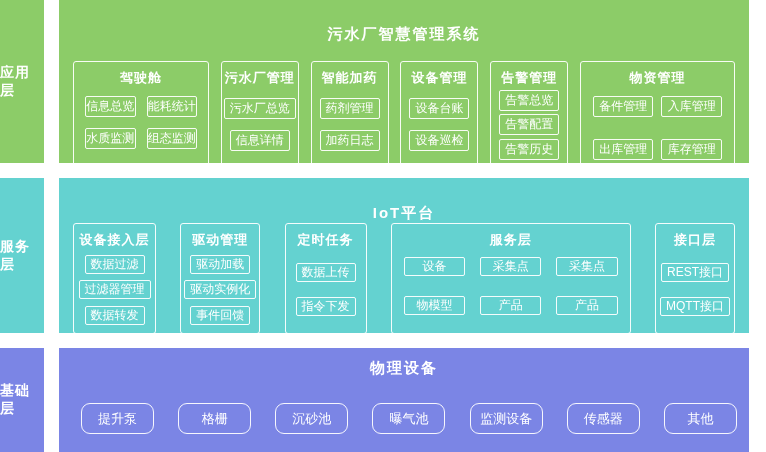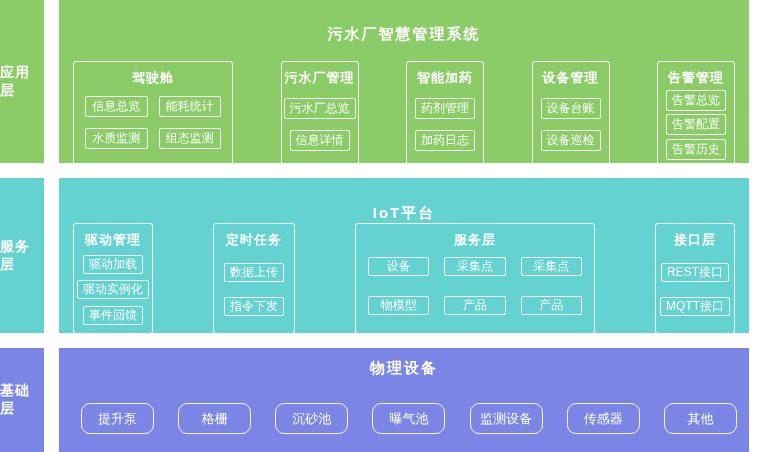--- a/index.html
+++ b/index.html
@@ -43,21 +43,21 @@
   }
   .l1 .groups{margin-top:0;height:111px;}
 
   .group{
     box-sizing:border-box;
     border:1.5px solid rgba(255,255,255,0.93);border-radius:3px;
     display:flex;flex-direction:column;align-items:center;
   }
   .gtitle{font-size:13px;font-weight:bold;margin-top:7px;line-height:17px;letter-spacing:1px;}
 
-  .w148{width:160px}.w78{width:78px}.w155{width:155px}
+  .w148{width:136px}.w78{width:78px}.w155{width:155px}
   .w83{width:83px}.w80{width:80px}.w82{width:82px}.w240{width:240px}
 
   .stackbody{
     flex:1;width:100%;display:flex;flex-direction:column;
     align-items:center;justify-content:space-evenly;padding-bottom:2px;
   }
   .gridbody{display:grid;width:100%;box-sizing:border-box;}
   .grid-cockpit{grid-template-columns:1fr 1fr;gap:11px;padding:10px 11px 0;}
   .grid-material{grid-template-columns:1fr 1fr;gap:22px 8px;padding:10px 12px 0;}
   .grid-service{grid-template-columns:1fr 1fr 1fr;gap:20px 15px;padding:9px 12px 0;}
@@ -127,31 +127,48 @@
 
       <div class="group w78">
         <div class="gtitle">告警管理</div>
         <div class="stackbody">
           <div class="item">告警总览</div>
           <div class="item">告警配置</div>
           <div class="item">告警历史</div>
         </div>
       </div>
 
+      <div class="group w155">
+        <div class="gtitle">物资管理</div>
+        <div class="gridbody grid-material">
+          <div class="item">备件管理</div>
+          <div class="item">入库管理</div>
+          <div class="item">出库管理</div>
+          <div class="item">库存管理</div>
+        </div>
+      </div>
 
     </div>
   </div>
 </div>
 
 <div class="row l1">
   <div class="strip">服务层</div>
   <div class="panel">
     <div class="ptitle">IoT平台</div>
     <div class="groups">
 
+      <div class="group w83">
+        <div class="gtitle">设备接入层</div>
+        <div class="stackbody">
+          <div class="item">数据过滤</div>
+          <div class="item">过滤器管理</div>
+          <div class="item">数据转发</div>
+        </div>
+      </div>
 
       <div class="group w80">
         <div class="gtitle">驱动管理</div>
         <div class="stackbody">
           <div class="item">驱动加载</div>
           <div class="item">驱动实例化</div>
           <div class="item">事件回馈</div>
         </div>
       </div>
 

